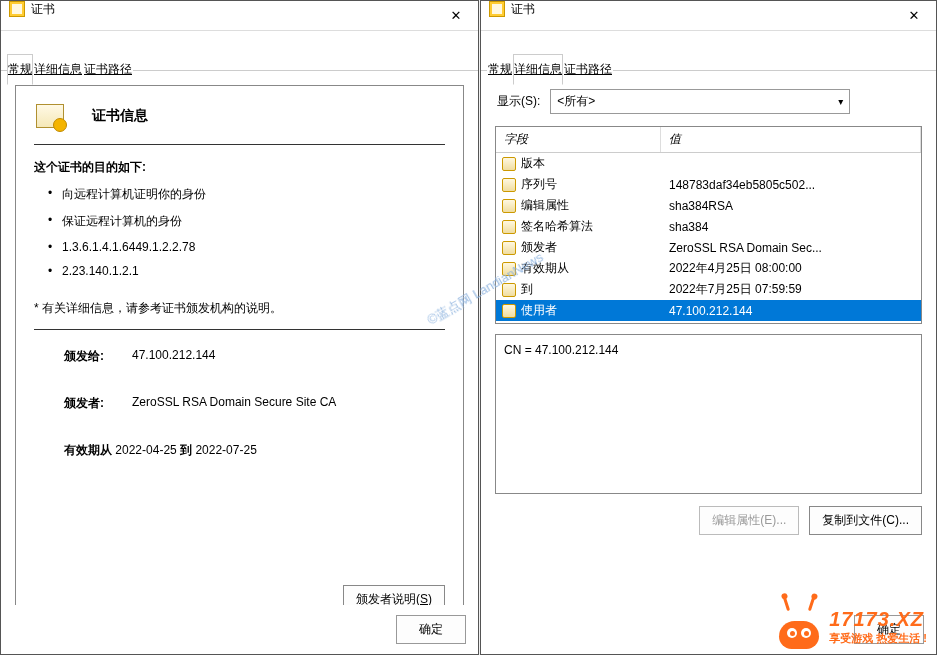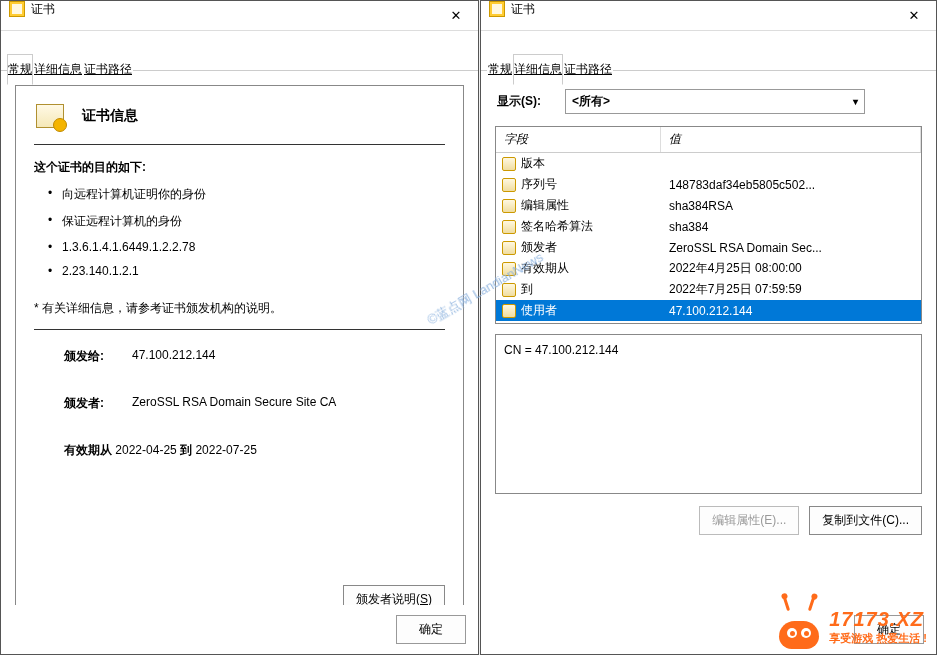--- a/index.html
+++ b/index.html
@@ -10,21 +10,21 @@
     .titlebar { height: 30px; display: flex; align-items: flex-start; padding: 0 2px 0 8px; border-bottom: 1px solid #ddd; }
     .titlebar-icon { width: 16px; height: 16px; margin-right: 6px; display: inline-block; background: #ffcc33; border: 1px solid #cc9900; position: relative; }
     .titlebar-icon::after { content: ""; position: absolute; left: 2px; top: 2px; right: 2px; bottom: 2px; background: #fff8e0; }
     .titlebar-title { flex: 1; font-size: 12px; }
     .titlebar-close { width: 40px; height: 28px; display: flex; align-items: center; justify-content: center; font-size: 13px; cursor: pointer; }
     .tabrow { display: flex; border-bottom: 1px solid #ccc; padding: 4px 6px 0 6px; gap: 0; margin-top: 4px; }
     .tab { padding: 6px 0; font-size: 12px; cursor: pointer; border: 1px solid transparent; border-bottom: none; position: relative; top: 15px; background: #fff; text-decoration: underline; }
     .tab.active { border-color: #ccc; border-bottom: 1px solid #fff; }
     .content { flex: 1; padding: 14px; overflow: hidden; }
     .bordered-pane { border: 1px solid #888; height: 540px; padding: 18px 18px 10px 18px; display: flex; flex-direction: column; }
-    .cert-header { display: flex; align-items: center; gap: 18px; margin-bottom: 10px; padding-left: 2px; }
+    .cert-header { display: flex; align-items: center; gap: 28px; margin-bottom: 10px; padding-left: 2px; }
     .cert-big-icon { width: 28px; height: 24px; border: 1px solid #b09030; background: linear-gradient(#fff9e5, #f5e8b8); position: relative; }
     .cert-big-icon::after { content: ""; position: absolute; right: -4px; bottom: -5px; width: 12px; height: 12px; background: #f4b400; border-radius: 50%; border: 1px solid #c08a00; }
     .cert-title { font-size: 14px; font-weight: bold; }
     .hr { border: none; border-top: 1px solid #333; margin: 6px 0 14px 0; }
     .subhead { font-weight: bold; margin-bottom: 10px; font-size: 12px; }
     .bullet-list { list-style: none; padding-left: 28px; }
     .bullet-list li { position: relative; margin-bottom: 10px; }
     .bullet-list li::before { content: "•"; position: absolute; left: -14px; }
     .note { margin: 12px 0 10px 0; font-size: 12px; }
     .hr2 { border: none; border-top: 1px solid #333; margin: 2px 0 18px 0; }
@@ -33,21 +33,21 @@
     .fieldvalue { }
     .validrow { padding-left: 30px; }
     .validrow b { font-weight: bold; }
     .issuer-btn-row { display: flex; justify-content: flex-end; margin-top: auto; }
     .btn { border: 1px solid #888; background: #fdfdfd; padding: 5px 12px; font-size: 12px; cursor: pointer; }
     .btn u { text-decoration: underline; }
     .footer { display: flex; justify-content: flex-end; padding: 10px 12px; }
     .ok-btn { border: 1px solid #999; padding: 5px 22px; background: #fdfdfd; cursor: pointer; font-size: 12px; }
     
     .right-content { flex: 1; padding: 14px 14px 10px 14px; display: flex; flex-direction: column; }
-    .show-row { display: flex; align-items: center; gap: 24px; margin: 4px 0 12px 2px; font-weight: bold; }
+    .show-row { display: flex; align-items: center; gap: 10px; margin: 4px 0 12px 2px; }
     .selectbox { border: 1px solid #999; padding: 3px 6px; width: 300px; display: flex; justify-content: space-between; align-items: center; cursor: pointer; font-size: 12px; }
     .chev { font-size: 10px; }
     .table-wrap { border: 1px solid #888; height: 198px; overflow: hidden; position: relative; }
     .thead { display: flex; border-bottom: 1px solid #ccc; font-size: 12px; background: #fff; }
     .th { padding: 4px 8px; border-right: 1px solid #ddd; font-style: italic; }
     .th-field { width: 165px; }
     .th-value { flex: 1; }
     .tbody { overflow-y: auto; height: 172px; }
     .trow { display: flex; align-items: center; font-size: 12px; padding: 2px 0; cursor: pointer; }
     .trow.selected { background: #0078d7; color: #fff; }

